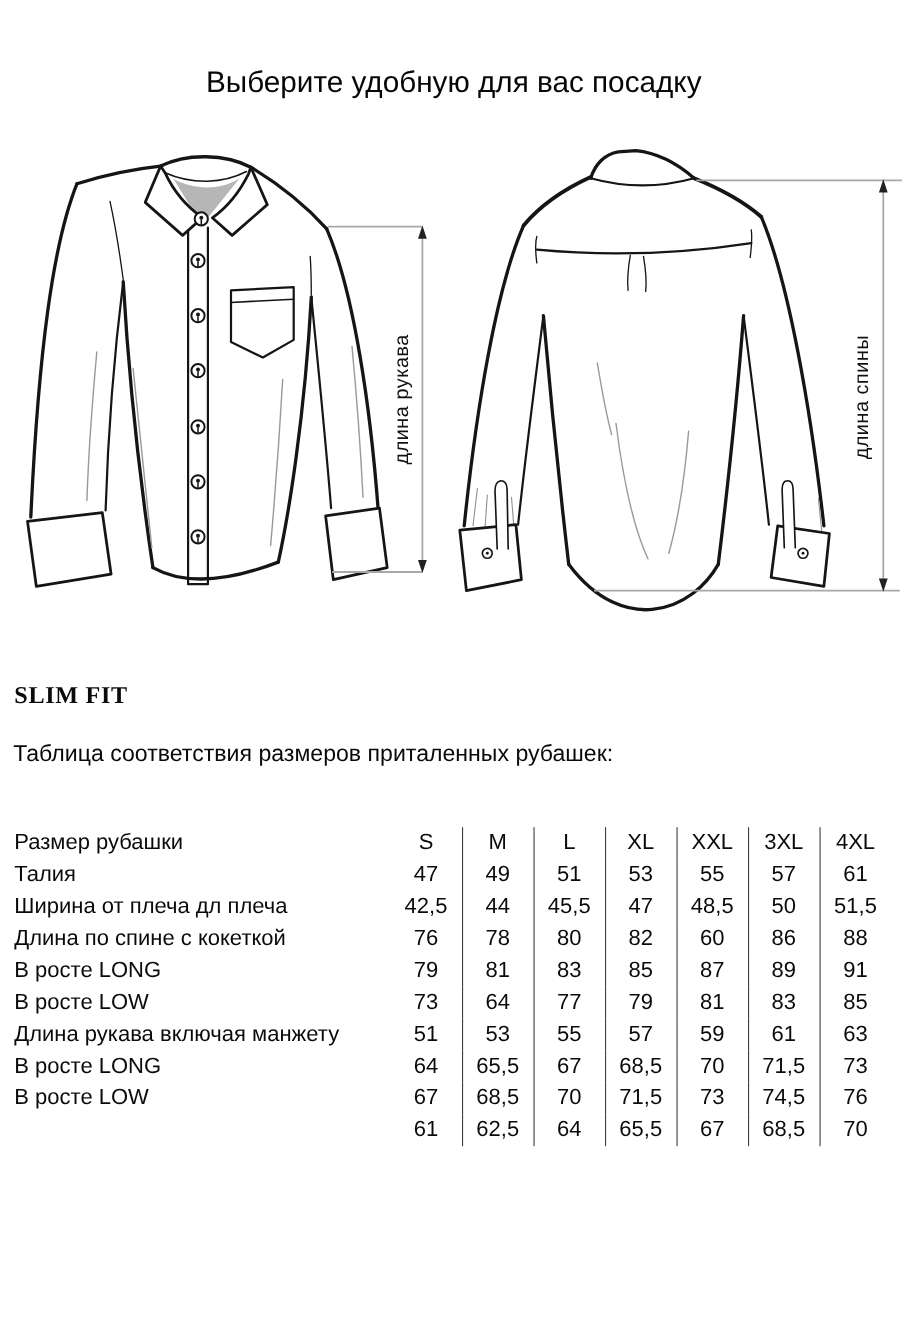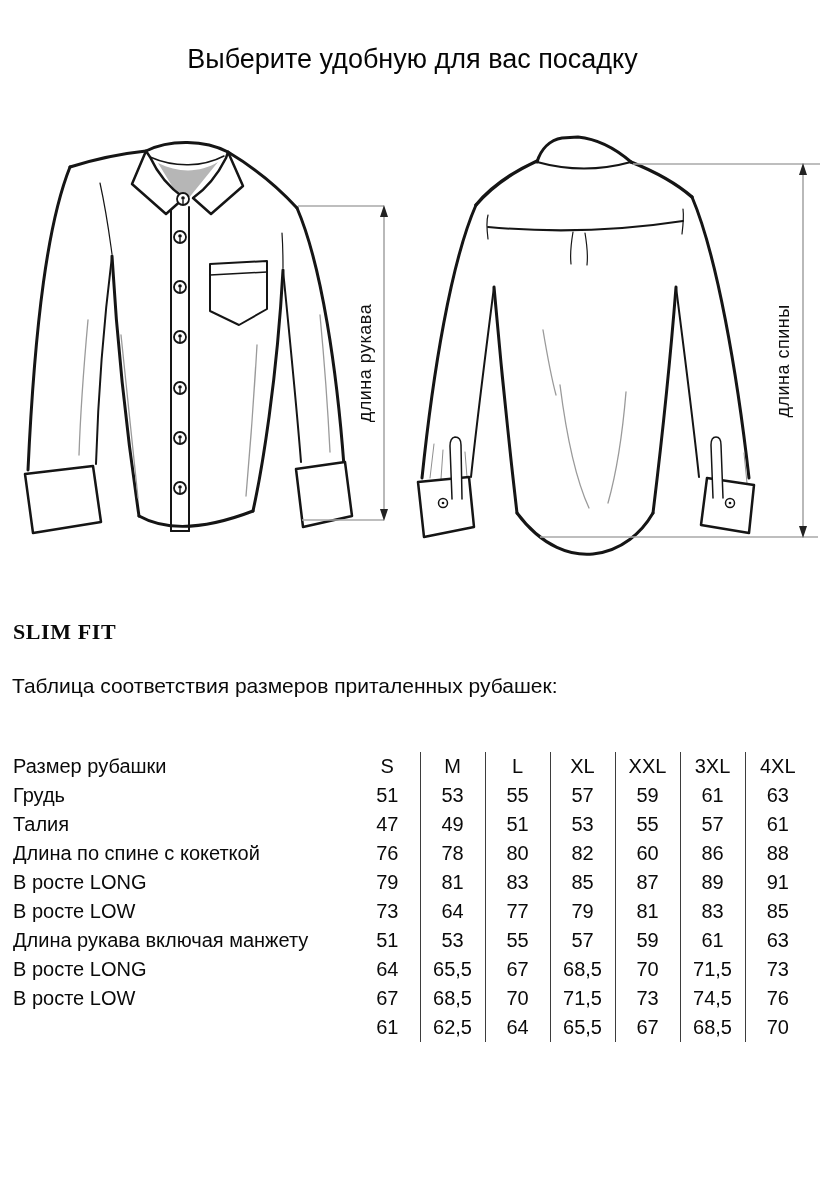--- a/index.html
+++ b/index.html
@@ -5,21 +5,21 @@
   html,body { margin:0; padding:0; }
   body {
     width:825px; height:1200px;
     background:#ffffff;
     position:relative;
     font-family:"Liberation Sans", sans-serif;
     color:#000;
     overflow:hidden;
   }
   .page-title {
-    position:absolute; top:44px; left:0; right:0;
+    position:absolute; top:60px; left:0; right:0;
     text-align:center;
     font-size:27px; line-height:30px;
     color:#060606;
   }
   .diagram-svg { position:absolute; top:120px; left:0; }
   .fit-heading {
     position:absolute; top:619px; left:13px;
     font-size:22px; font-weight:bold; letter-spacing:0.6px;
     color:#0a0a0a;
     font-family:Liberation Serif, serif;
@@ -223,40 +223,40 @@
       <td class="lbl">Размер рубашки</td>
       <td class="val">S</td>
       <td class="val sep">M</td>
       <td class="val sep">L</td>
       <td class="val sep">XL</td>
       <td class="val sep">XXL</td>
       <td class="val sep">3XL</td>
       <td class="val sep">4XL</td>
     </tr>
       <tr>
-        <td class="lbl">Грудь</td>
-        <td class="val">51</td>
-        <td class="val sep">53</td>
-        <td class="val sep">55</td>
-        <td class="val sep">57</td>
-        <td class="val sep">59</td>
-        <td class="val sep">61</td>
-        <td class="val sep">63</td>
-      </tr>
-      <tr>
         <td class="lbl">Талия</td>
         <td class="val">47</td>
         <td class="val sep">49</td>
         <td class="val sep">51</td>
         <td class="val sep">53</td>
         <td class="val sep">55</td>
         <td class="val sep">57</td>
         <td class="val sep">61</td>
       </tr>
       <tr>
+        <td class="lbl">Ширина от плеча дл плеча</td>
+        <td class="val">42,5</td>
+        <td class="val sep">44</td>
+        <td class="val sep">45,5</td>
+        <td class="val sep">47</td>
+        <td class="val sep">48,5</td>
+        <td class="val sep">50</td>
+        <td class="val sep">51,5</td>
+      </tr>
+      <tr>
         <td class="lbl">Длина по спине с кокеткой</td>
         <td class="val">76</td>
         <td class="val sep">78</td>
         <td class="val sep">80</td>
         <td class="val sep">82</td>
         <td class="val sep">60</td>
         <td class="val sep">86</td>
         <td class="val sep">88</td>
       </tr>
       <tr>

